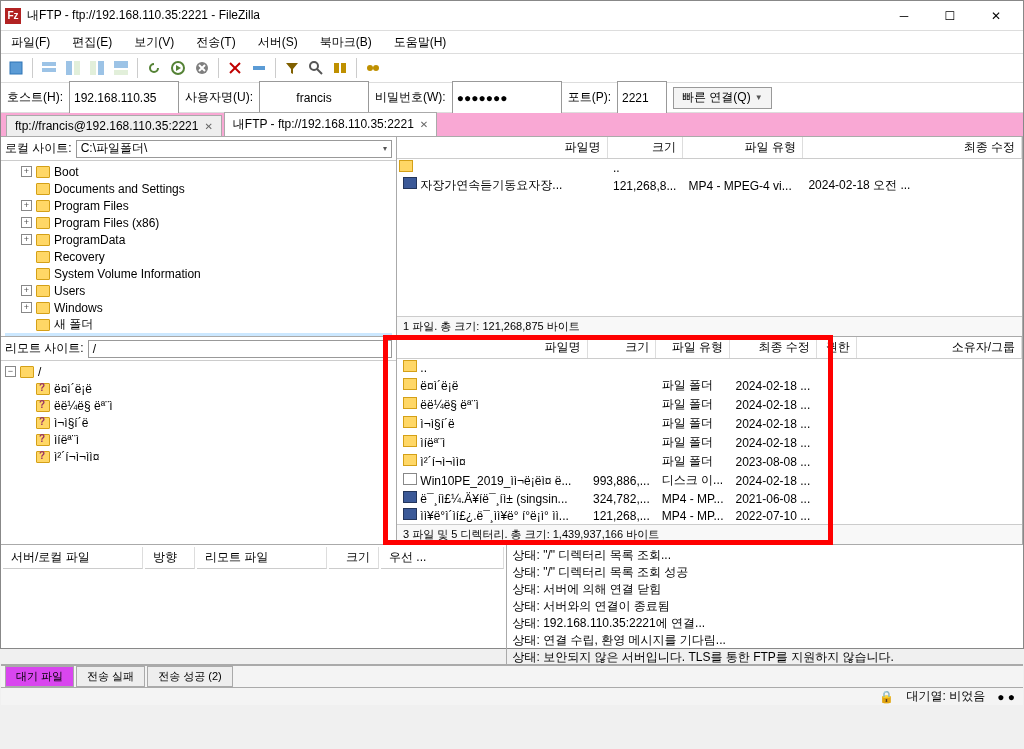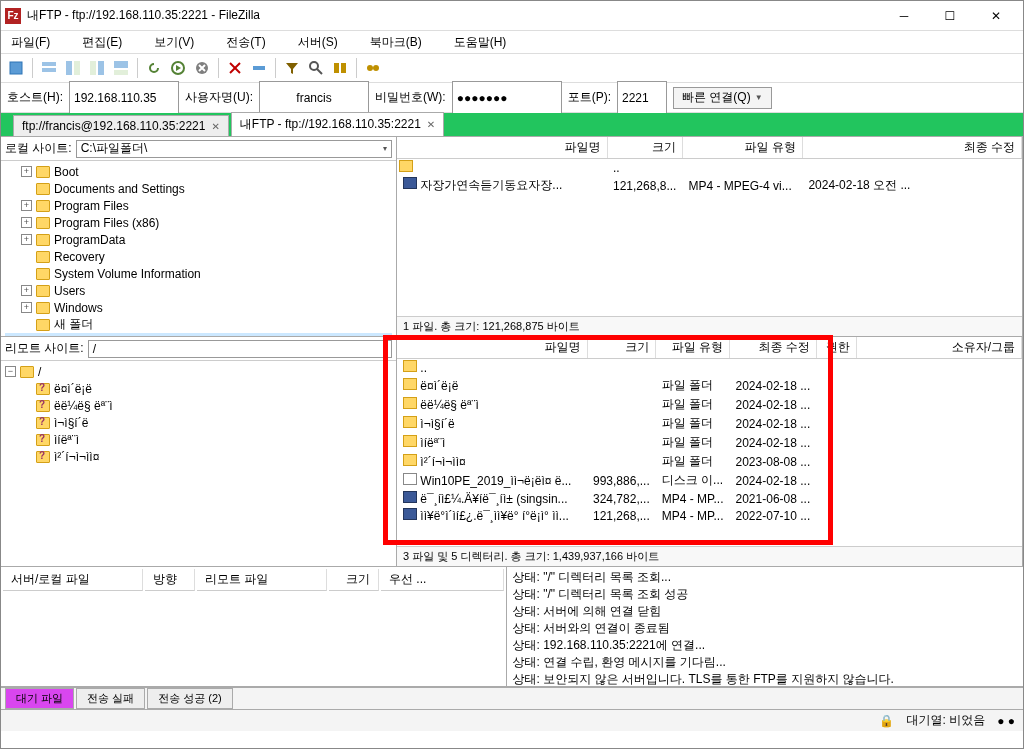--- a/index.html
+++ b/index.html
@@ -1,32 +1,32 @@
 <!DOCTYPE html>
 <html><head>
 <meta charset="utf-8">
 <style>
 * { margin:0; padding:0; box-sizing:border-box; font-family:"Segoe UI","Malgun Gothic",sans-serif; font-size:12px; }
 body { background:#f0f0f0; width:1024px; height:749px; overflow:hidden; }
-.window { background:#fff; width:1024px; height:749px; display:flex; flex-direction:column; border:1px solid #888; }
+.window { background:#fff; width:1024px; height:649px; display:flex; flex-direction:column; border:1px solid #888; }
 .titlebar { height:30px; display:flex; align-items:center; padding:0 4px; background:#fff; border-bottom:1px solid #ddd; }
 .titlebar .appicon { width:16px; height:16px; background:#b22222; color:#fff; font-weight:bold; font-size:10px; display:flex; align-items:center; justify-content:center; margin-right:6px; }
 .titlebar .title { flex:1; }
 .winbtns { display:flex; }
 .winbtn { width:46px; height:28px; display:flex; align-items:center; justify-content:center; font-size:12px; }
-.menubar { height:22px; display:flex; align-items:center; padding:0 4px; gap:20px; }
+.menubar { height:22px; display:flex; align-items:center; padding:0 4px; gap:10px; }
 .menubar span { padding:2px 6px; cursor:default; }
 .toolbar { height:30px; display:flex; align-items:center; padding:0 4px; gap:2px; border-top:1px solid #ddd; border-bottom:1px solid #ddd; }
 .tbtn { width:22px; height:22px; display:flex; align-items:center; justify-content:center; border:1px solid transparent; }
 .tsep { width:1px; height:20px; background:#ccc; margin:0 3px; }
 .quickbar { height:30px; display:flex; align-items:center; padding:0 6px; gap:6px; border-bottom:1px solid #ddd; }
 .quickbar label { white-space:nowrap; }
 .qinput { border:1px solid #999; height:20px; padding:16px 4px; }
 .qbtn { border:1px solid #999; height:22px; padding:0 8px; background:#f4f4f4; display:flex; align-items:center; gap:4px; }
-.tabs { height:24px; display:flex; align-items:flex-end; border-bottom:1px solid #aaa; padding-left:12px; background:#22c55e; }
+.tabs { height:24px; display:flex; align-items:flex-end; border-bottom:1px solid #aaa; padding-left:5px; background:#f9a8d4; }
 .tab { border:1px solid #aaa; border-bottom:none; padding:3px 8px; margin-right:2px; background:#eee; display:flex; align-items:center; gap:6px; }
 .tab.active { background:#fff; }
 .tab .x { font-size:10px; color:#666; }
 .mainsplit { flex:1; display:flex; flex-direction:column; min-height:0; }
 .row1 { height:200px; display:flex; border-bottom:1px solid #aaa; }
 .leftpane,.rightpane { display:flex; flex-direction:column; border-right:1px solid #aaa; min-width:0; }
 .leftpane { width:396px; }
 .rightpane { flex:1; }
 .pathbar { height:24px; display:flex; align-items:center; padding:0 4px; border-bottom:1px solid #ccc; gap:4px; }
 .pathbar label { white-space:nowrap; }

